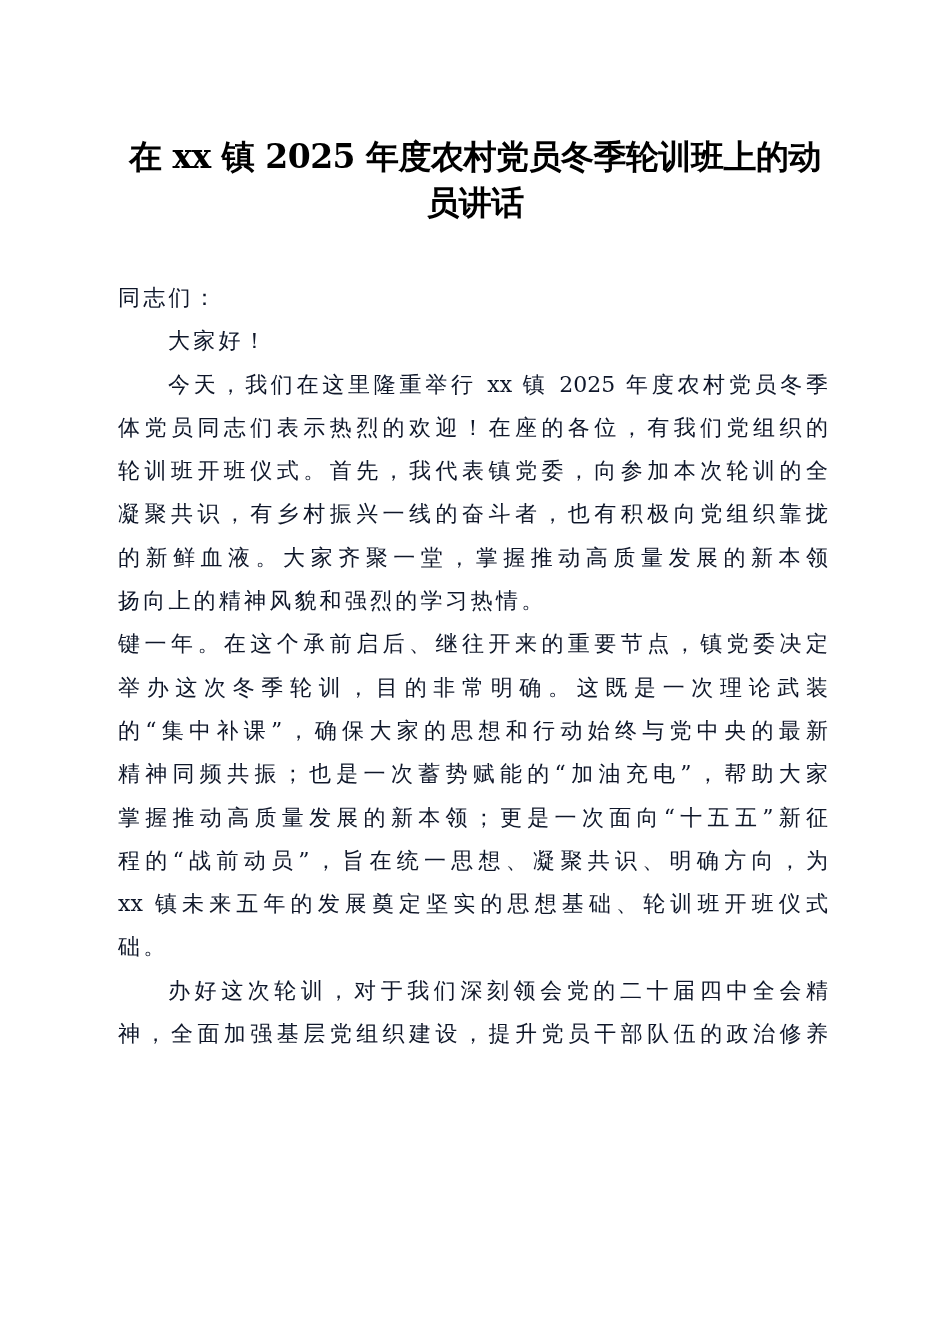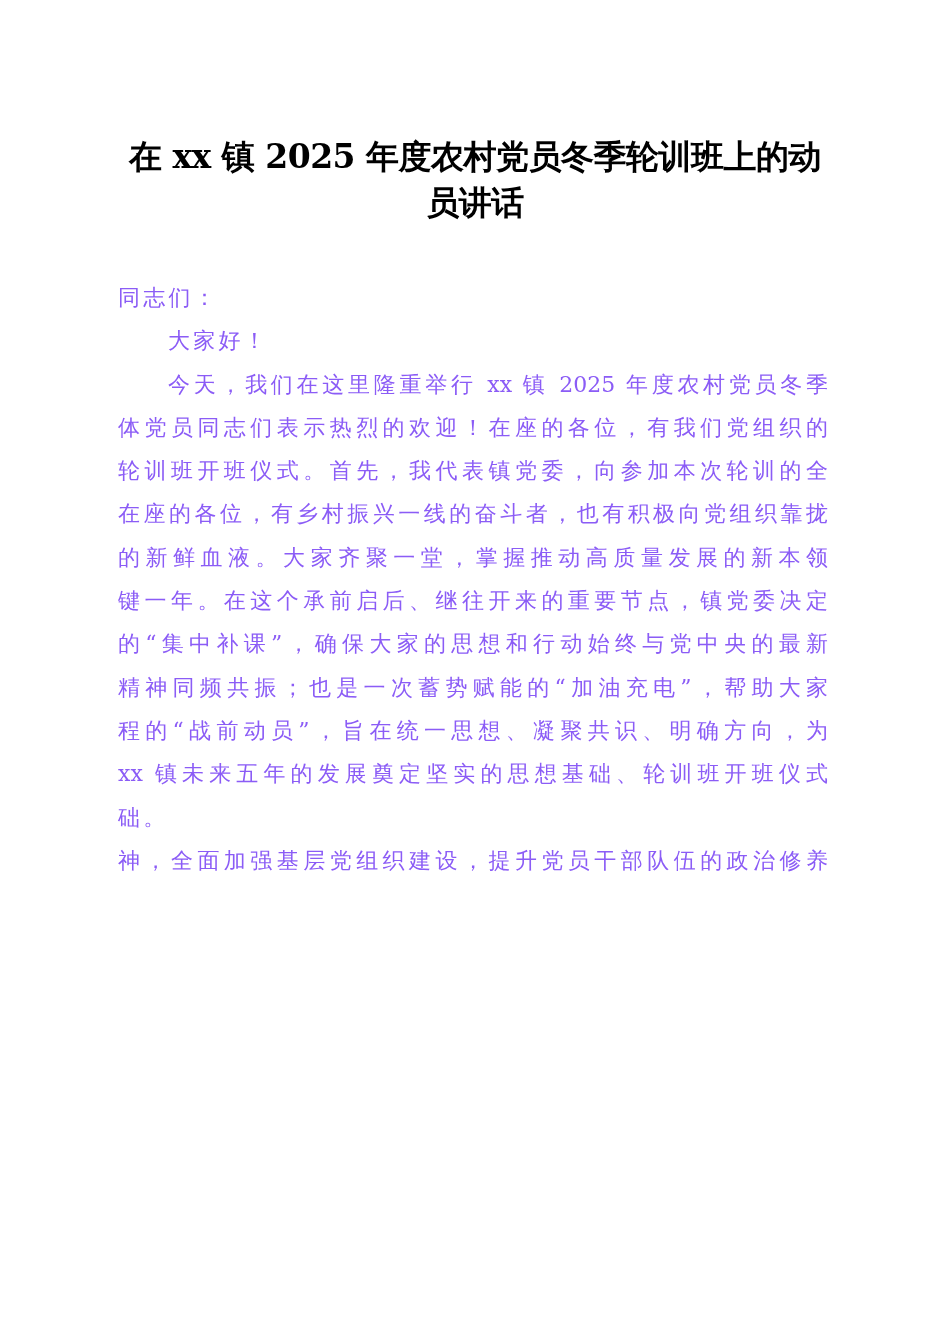--- a/index.html
+++ b/index.html
@@ -35,21 +35,21 @@
       letter-spacing: -0.5px;
       margin: 0;
     }
     .body-text {
       position: absolute;
       left: 118px;
       top: 276px;
       width: 710px;
       font-family: "DejaVu Serif", "Liberation Serif", serif;
       font-size: 22px;
-      color: #8b5cf6;
+      color: #0f172a;
     }
     .line {
       height: 43.3px;
       line-height: 43.3px;
       white-space: nowrap;
       display: flex;
       justify-content: flex-start;
       letter-spacing: 0;
     }
     .line.last, .line.short {
@@ -94,48 +94,60 @@
       <div class="line indent">
           <span class="txt">今天，我们在这里隆重举行 xx 镇 2025 年度农村党员冬季</span>
         </div>
       <div class="line">
           <span class="txt">体党员同志们表示热烈的欢迎！在座的各位，有我们党组织的</span>
         </div>
       <div class="line">
           <span class="txt">轮训班开班仪式。首先，我代表镇党委，向参加本次轮训的全</span>
         </div>
       <div class="line">
-          <span class="txt">在座的各位，有乡村振兴一线的奋斗者，也有积极向党组织靠拢</span>
+          <span class="txt">凝聚共识，有乡村振兴一线的奋斗者，也有积极向党组织靠拢</span>
         </div>
       <div class="line">
           <span class="txt">的新鲜血液。大家齐聚一堂，掌握推动高质量发展的新本领</span>
+        </div>
+      <div class="line last">
+          <span class="txt">扬向上的精神风貌和强烈的学习热情。</span>
         </div>
     </div>
 
     <div>
       <div class="line">
           <span class="txt">键一年。在这个承前启后、继往开来的重要节点，镇党委决定</span>
         </div>
       <div class="line">
+          <span class="txt">举办这次冬季轮训，目的非常明确。这既是一次理论武装</span>
+        </div>
+      <div class="line">
           <span class="txt">的“集中补课”，确保大家的思想和行动始终与党中央的最新</span>
         </div>
       <div class="line">
           <span class="txt">精神同频共振；也是一次蓄势赋能的“加油充电”，帮助大家</span>
+        </div>
+      <div class="line">
+          <span class="txt">掌握推动高质量发展的新本领；更是一次面向“十五五”新征</span>
         </div>
       <div class="line">
           <span class="txt">程的“战前动员”，旨在统一思想、凝聚共识、明确方向，为</span>
         </div>
       <div class="line">
           <span class="txt">xx 镇未来五年的发展奠定坚实的思想基础、轮训班开班仪式</span>
         </div>
       <div class="line last">
           <span class="txt">础。</span>
         </div>
     </div>
 
     <div>
+      <div class="line indent">
+          <span class="txt">办好这次轮训，对于我们深刻领会党的二十届四中全会精</span>
+        </div>
       <div class="line">
           <span class="txt">神，全面加强基层党组织建设，提升党员干部队伍的政治修养</span>
         </div>
     </div>
 
   </div>
 </div>
 
 </body></html>

